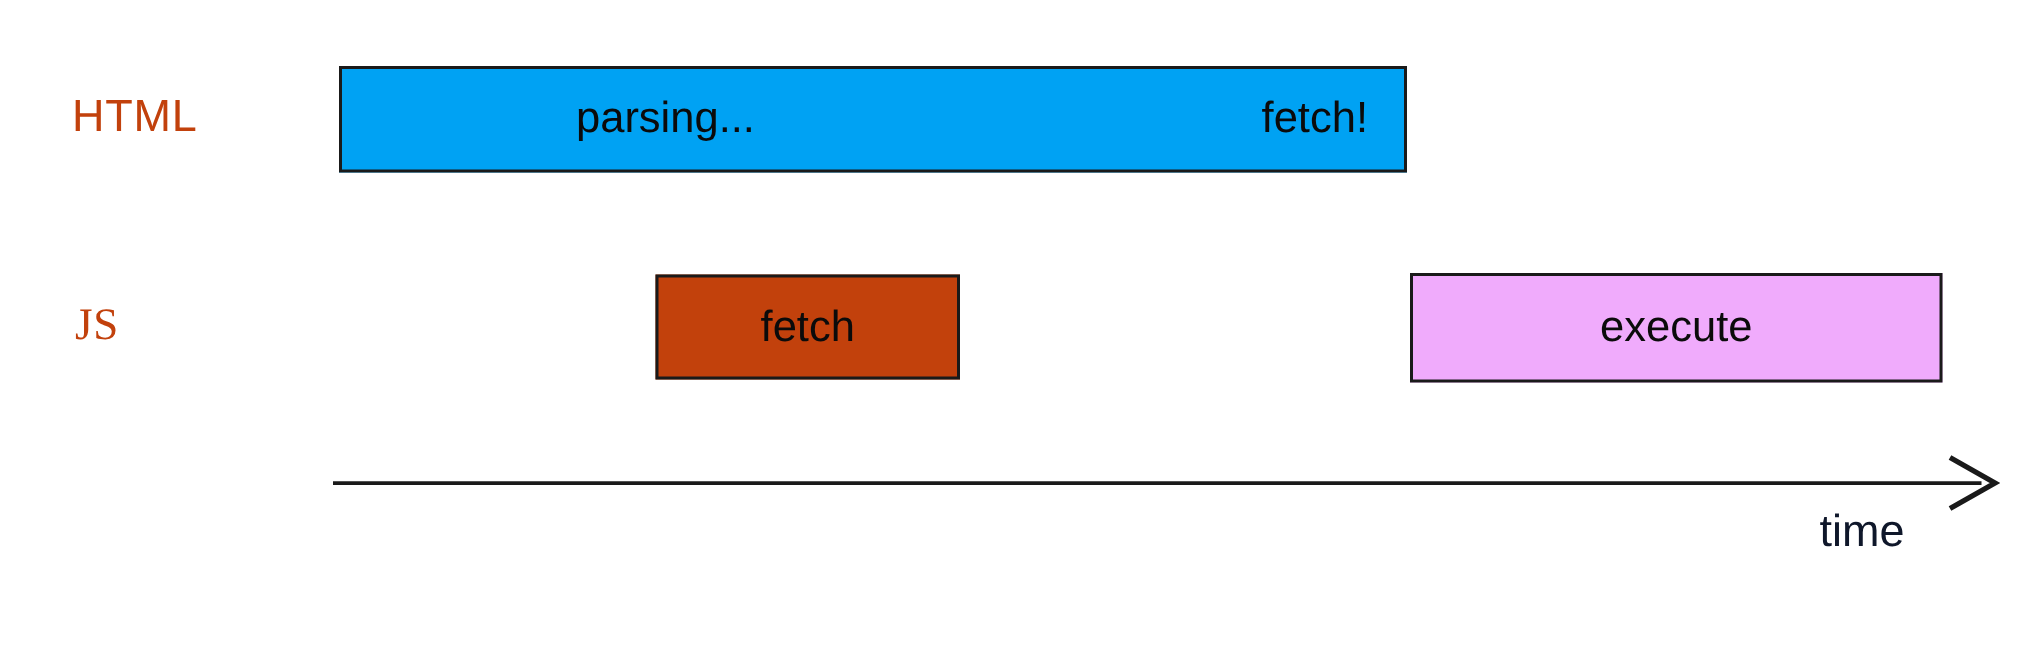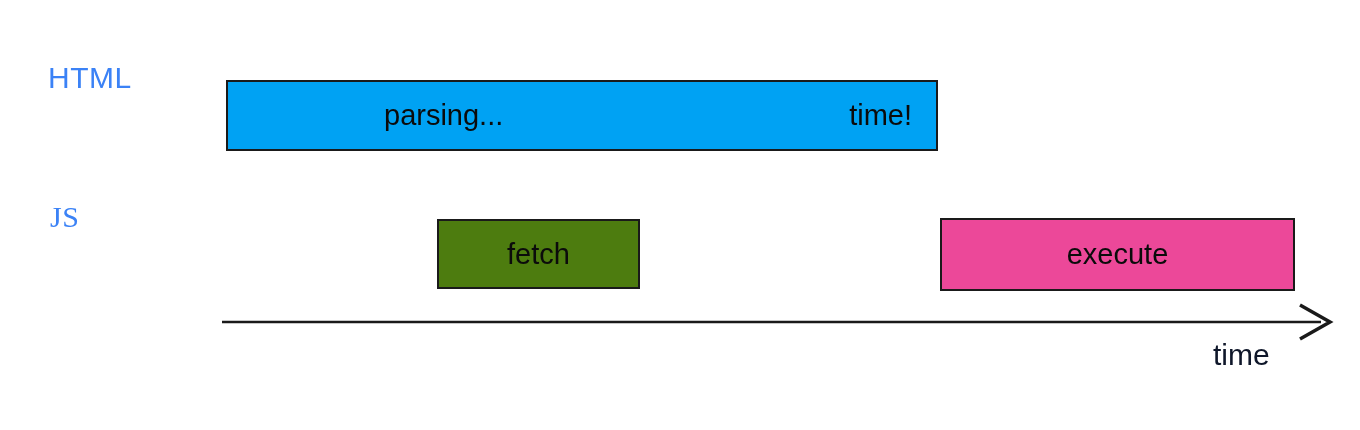--- a/index.html
+++ b/index.html
@@ -14,31 +14,30 @@
     background: #ffffff;
     font-family: "Liberation Sans", "DejaVu Sans", sans-serif;
     color: #111111;
     overflow: hidden;
   }
   .row-label {
     position: absolute;
     font-size: 30px;
     font-weight: 400;
     letter-spacing: 0.5px;
-    color: #3b82f6;
+    color: #c2410c;
   }
   .bar {
     position: absolute;
     box-sizing: border-box;
     border: 2.5px solid #1a1a1a;
     display: flex;
     align-items: center;
     font-size: 29px;
     color: #0b0b0b;
-    margin-top: 36px;
   }
   .bar-parsing {
     left: 226px;
     top: 44px;
     width: 712px;
     height: 71px;
     justify-content: space-between;
     padding-left: 156px;
     padding-right: 24px;
   }
@@ -74,30 +73,30 @@
 </style>
 </head>
 <body>
 
 <div class="canvas">
 
   <div class="row-label" style="left:48px; top:61px;">HTML</div>
 
   <div class="bar bar-parsing" style="background-color: rgb(0, 162, 243);">
     <span class="bar-text">parsing...</span>
-    <span class="bar-text">time!</span>
+    <span class="bar-text">fetch!</span>
   </div>
 
   <div class="row-label" style="left:50px; top:200px;font-family:Liberation Serif, serif;">JS</div>
 
-  <div class="bar bar-fetch" style="background-color: #4d7c0f;">
+  <div class="bar bar-fetch" style="background-color: #c2410c;">
     <span class="bar-text">fetch</span>
   </div>
 
-  <div class="bar bar-execute" style="background-color: #ec4899;">
+  <div class="bar bar-execute" style="background-color: #f0abfc;">
     <span class="bar-text">execute</span>
   </div>
 
   <svg class="axis-svg" width="1125" height="45" viewBox="0 0 1125 45">
     <line x1="4" y1="22" x2="1103" y2="22" stroke="#1a1a1a" stroke-width="2.5"></line>
     <polyline points="1082,5 1112,22 1082,39" fill="none" stroke="#1a1a1a" stroke-width="3.5"></polyline>
   </svg>
 
   <div class="axis-label">time</div>
 

